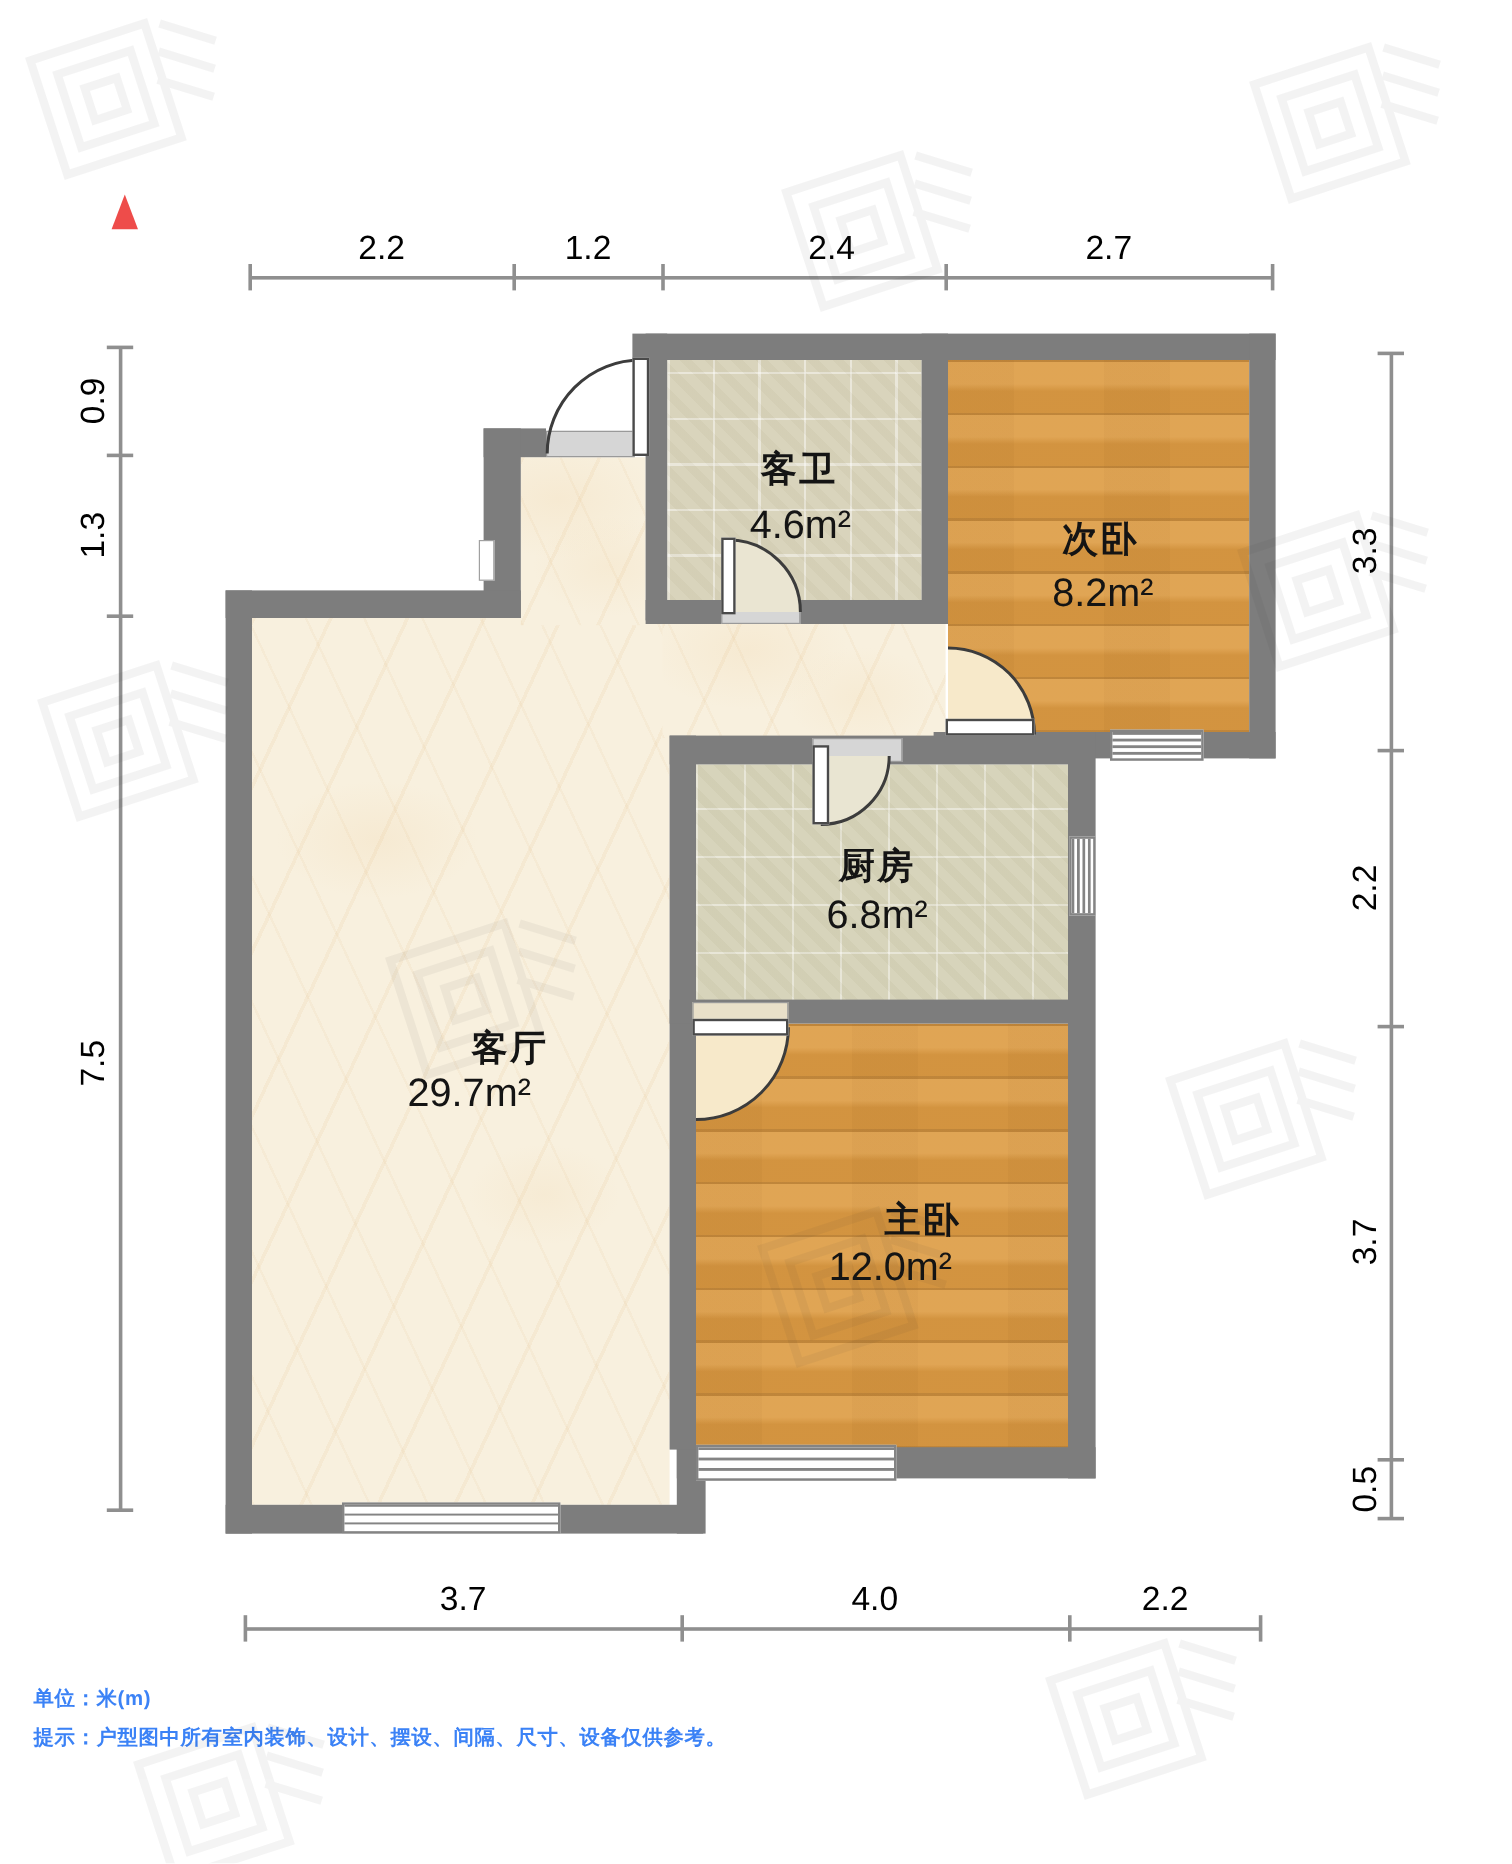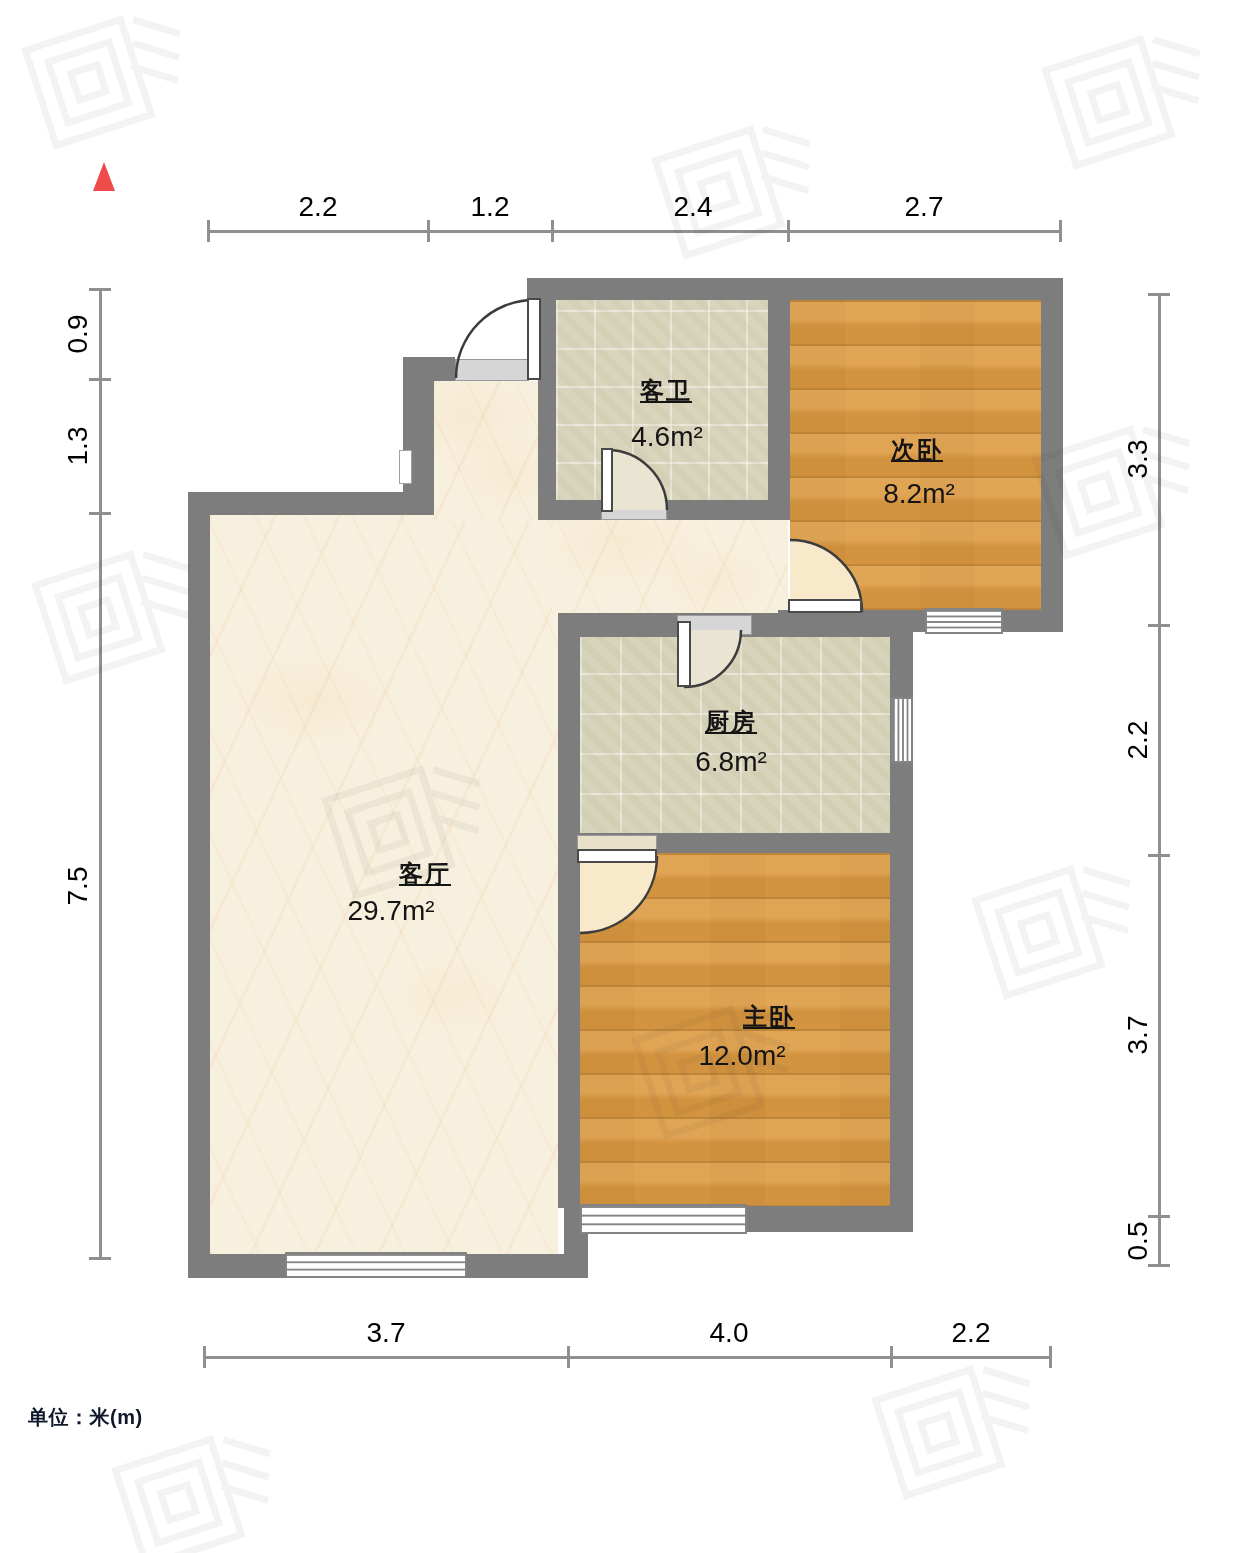--- a/index.html
+++ b/index.html
@@ -30,32 +30,32 @@
       repeating-linear-gradient(90deg, rgba(120,70,10,.05) 0 55px, transparent 55px 130px);}
   .wall{background:var(--wall,#7d7d7d);}
   .thr{background:#d6d6d6;border:1px solid #9a9a9a;box-sizing:border-box;}
   .leaf{background:#fff;border:2px solid #4a4a4a;box-sizing:border-box;}
   .win{background-color:#fff;border:2px solid #848484;box-sizing:border-box;}
   .win.h3{background-image:linear-gradient(#848484 2px, transparent 2px);background-size:100% 33.4%;}
   .win.h4{background-image:linear-gradient(#848484 2px, transparent 2px);background-size:100% 25.2%;}
   .win.v4{background-image:linear-gradient(90deg,#848484 2px, transparent 2px);background-size:25.2% 100%;}
   
   .rlabel{transform:translate(-50%,-50%);white-space:nowrap;text-align:center;}
-  .rname{font-size:24px;font-weight:600;letter-spacing:2px;text-decoration:underline;}
-  .rarea{font-size:28px;font-weight:500;text-align:center;}
+  .rname{font-size:30px;font-weight:600;letter-spacing:2px;}
+  .rarea{font-size:33px;font-weight:500;text-align:center;}
   
   .dline{background:#8f8f8f;}
   .dtick{background:#8f8f8f;}
   .dlabel{font-size:28px;color:#000;transform:translate(-50%,-50%);white-space:nowrap;}
   .dlabel.rot{transform:translate(-50%,-50%) rotate(-90deg);}
   
   .north{width:0;height:0;border-left:11px solid transparent;border-right:11px solid transparent;
          border-bottom:29px solid var(--north,#ee4c4a);}
   
-  .foot{font-size:20px;font-weight:600;color:#0f172a;white-space:nowrap;letter-spacing:.5px;}
+  .foot{font-size:17px;font-weight:600;color:#3b82f6;white-space:nowrap;letter-spacing:.5px;}
   .wm{position:absolute;opacity:.05;transform:rotate(-18deg);pointer-events:none;}
   svg.overlay{position:absolute;left:0;top:0;pointer-events:none;}
 </style>
 </head>
 <body>
 
 <div class="stage" style="--wall: #7d7d7d; --wood: #dd9c45; --tile: #d9d4bc; --marble: #f8f0de; --north: #ee4c4a;">
 
   <div class="abs floor-marble" style="left:210px;top:515px;width:348px;height:739px;"></div>
   <div class="abs floor-marble" style="left:434px;top:381px;width:104px;height:140px;"></div>
@@ -159,20 +159,21 @@
   <div class="abs dline" style="left:204px;top:1356px;width:847px;height:3px;"></div>
   <div class="abs dtick" style="left:203px;top:1346px;width:3px;height:22px;"></div>
   <div class="abs dtick" style="left:567px;top:1346px;width:3px;height:22px;"></div>
   <div class="abs dtick" style="left:890px;top:1346px;width:3px;height:22px;"></div>
   <div class="abs dtick" style="left:1049px;top:1346px;width:3px;height:22px;"></div>
   <div class="abs dlabel" style="left:386px;top:1333px;">3.7</div>
   <div class="abs dlabel" style="left:729px;top:1333px;">4.0</div>
   <div class="abs dlabel" style="left:971px;top:1333px;">2.2</div>
 
   <div class="abs foot" style="left:28px;top:1404px;">单位：米(m)</div>
+  <div class="abs foot" style="left:28px;top:1436px;">提示：户型图中所有室内装饰、设计、摆设、间隔、尺寸、设备仅供参考。</div>
 
 <div class="wm" style="left: 30px; top: 10px;"><svg width="170" height="130" viewBox="0 0 170 130">
         <g fill="none" stroke="#333" stroke-width="7">
           <rect x="8" y="14" width="100" height="100"></rect>
           <rect x="26" y="32" width="64" height="64"></rect>
           <rect x="44" y="50" width="28" height="28"></rect>
           <path d="M120,18 l40,28 M112,40 l40,28 M104,62 l40,28"></path>
         </g>
       </svg></div>
     <div class="wm" style="left: 660px; top: 120px;"><svg width="170" height="130" viewBox="0 0 170 130">

